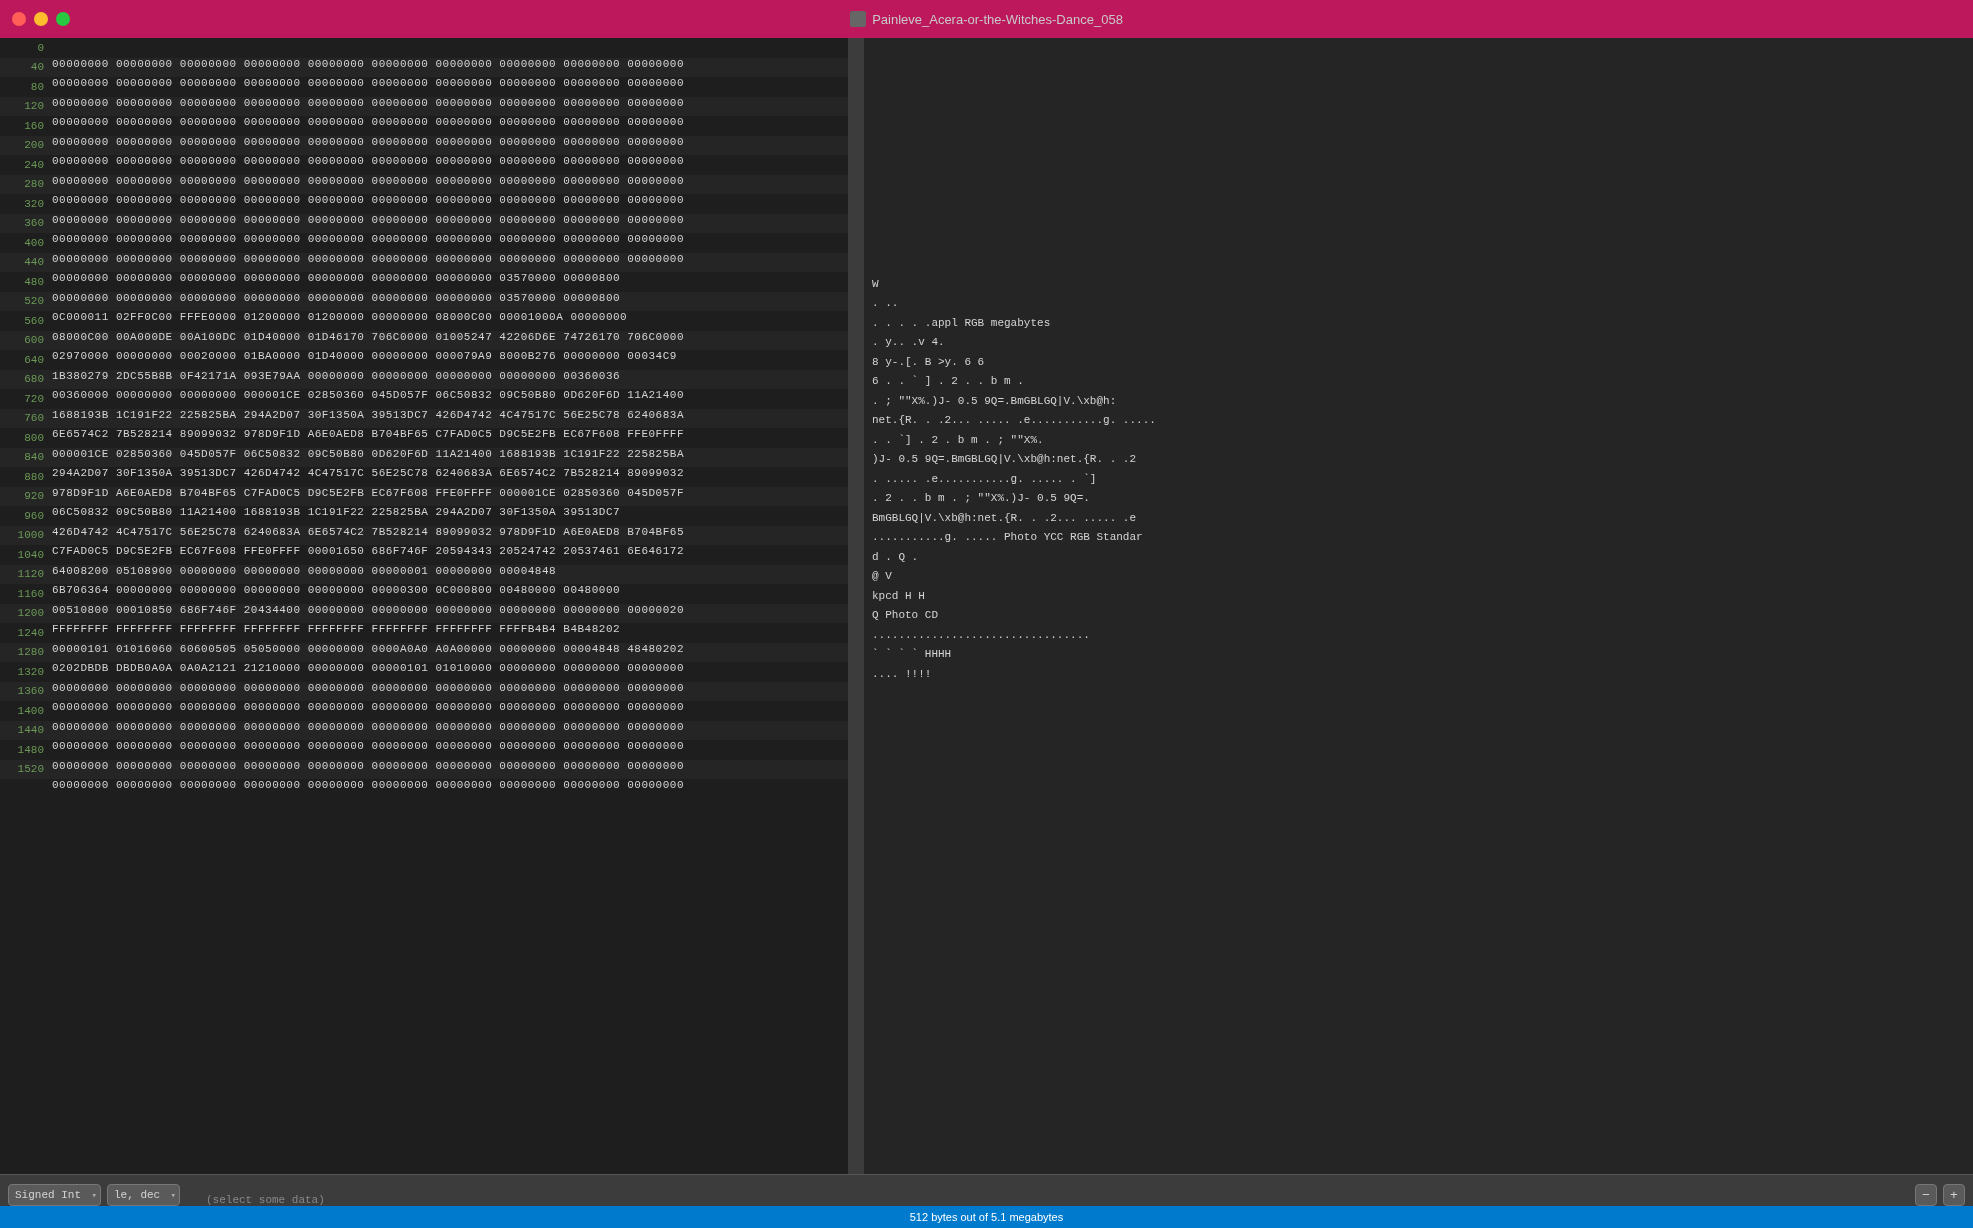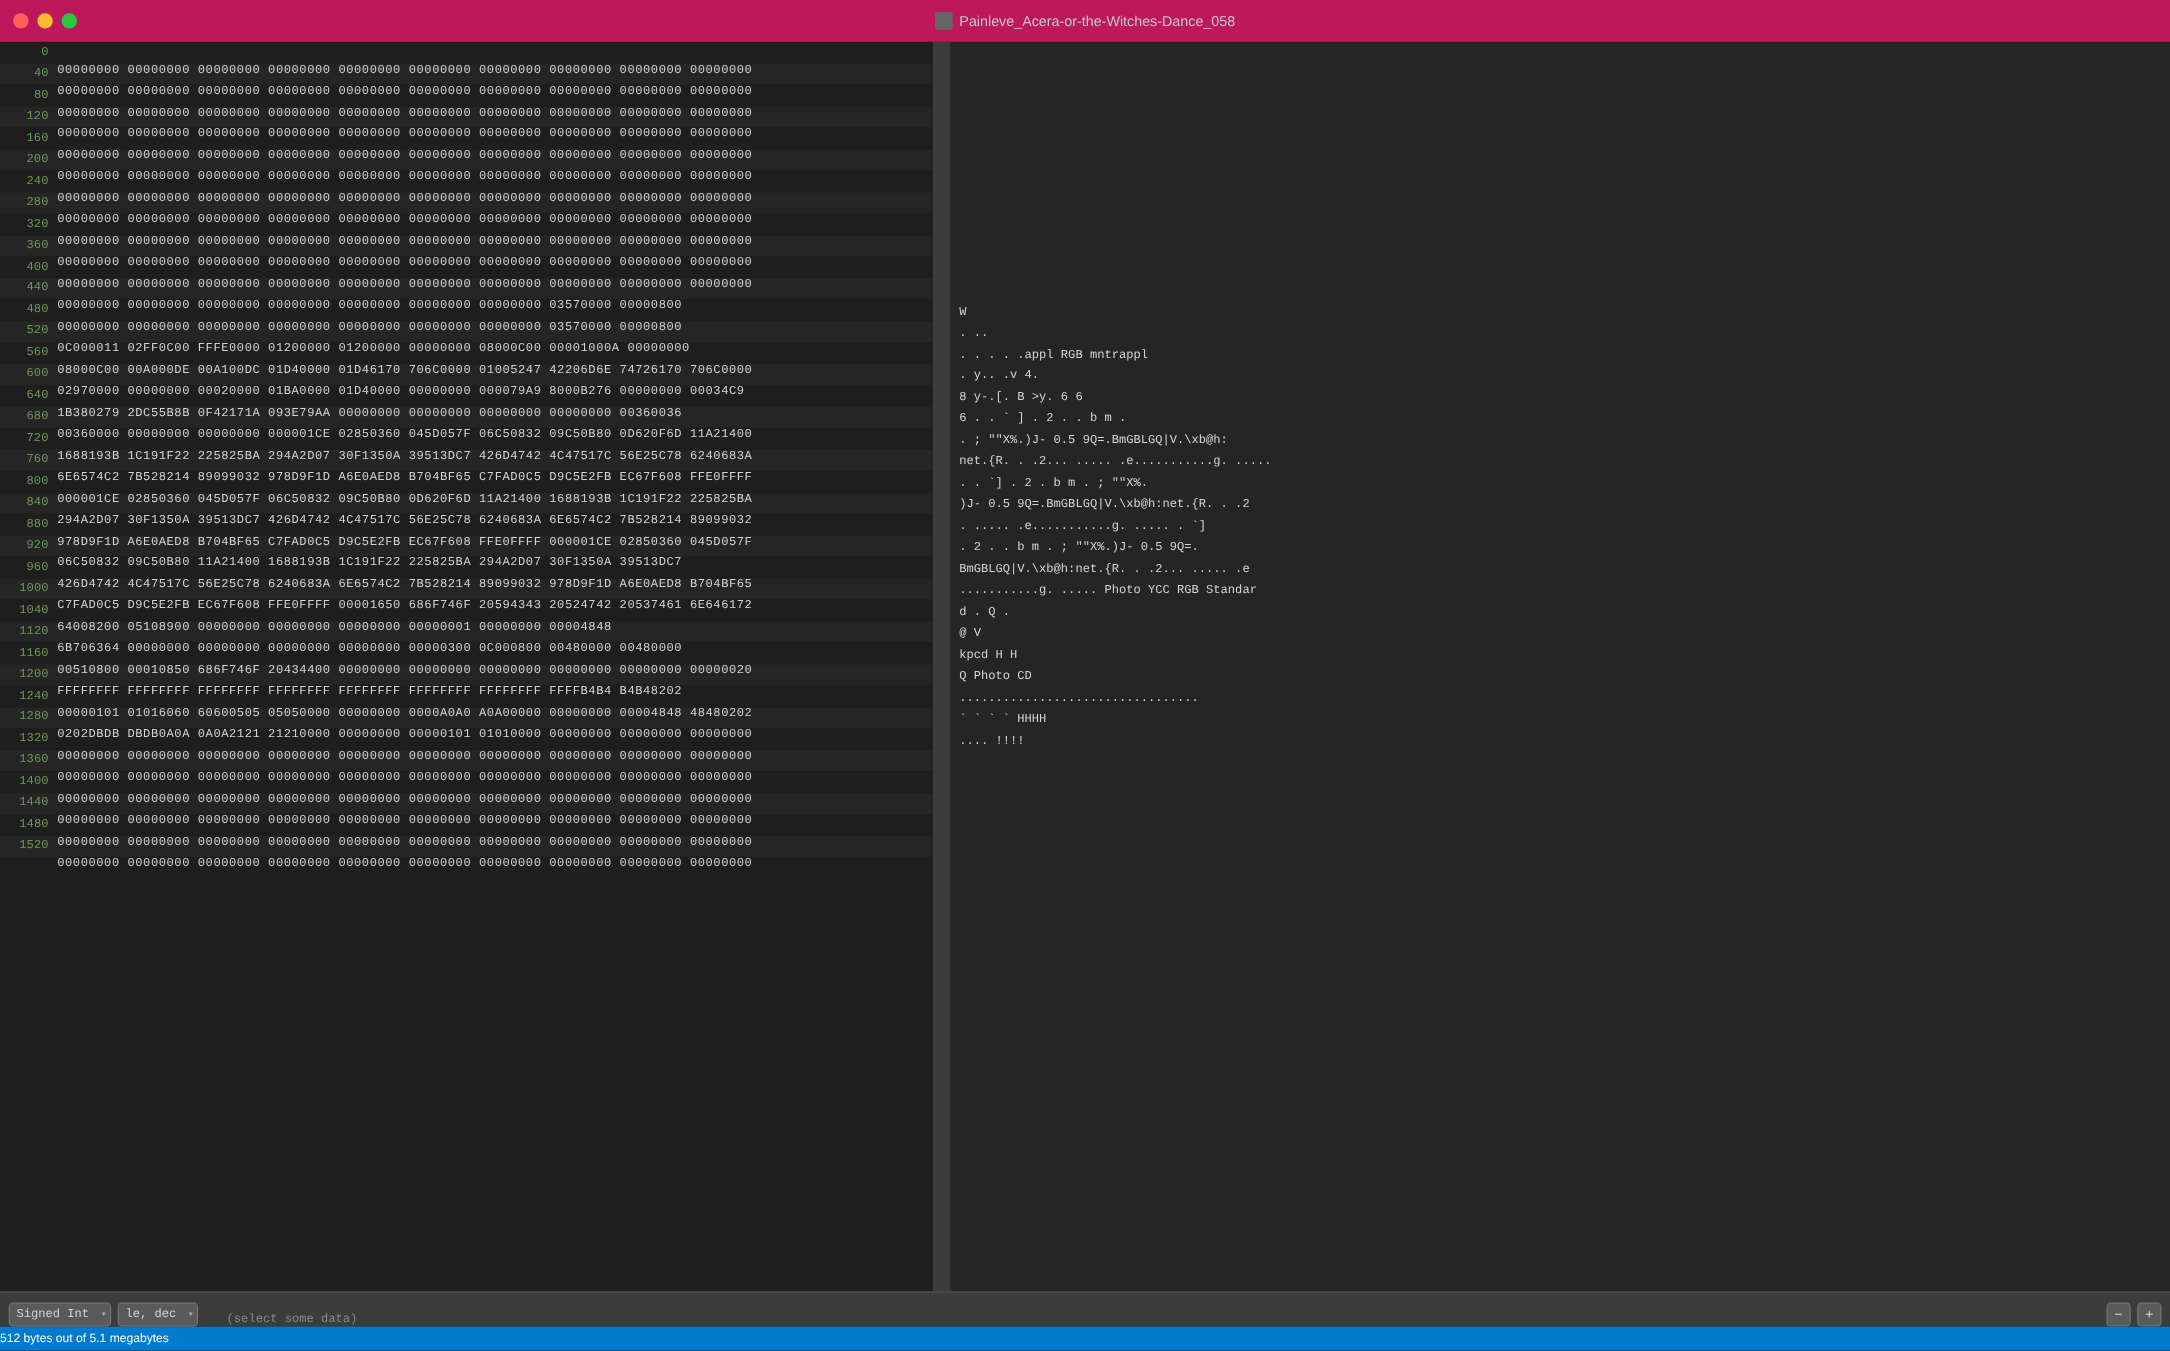--- a/index.html
+++ b/index.html
@@ -198,20 +198,21 @@
       cursor: pointer;
       font-size: 13px;
     }
 
     
     .status-bar {
       background: #007acc;
       height: 22px;
       display: flex;
       align-items: center;
+      justify-content: center;
       color: white;
       font-size: 11px;
       font-family: -apple-system, sans-serif;
       flex-shrink: 0;
     }
   </style>
 </head>
 <body>
 
 <div class="title-bar">
@@ -396,21 +397,21 @@
         <div class="ascii-row"></div>
         <div class="ascii-row"></div>
         <div class="ascii-row"></div>
         <div class="ascii-row"></div>
         <div class="ascii-row"></div>
         <div class="ascii-row"></div>
         <div class="ascii-row"></div>
         <div class="ascii-row"></div>
         <div class="ascii-row">                                W</div>
         <div class="ascii-row">          .   ..                                                </div>
-        <div class="ascii-row">          .   .   .   .     .appl     RGB mntrappl</div>
+        <div class="ascii-row">          .   .   .   .     .appl     RGB megabytes</div>
         <div class="ascii-row">                        .                      y.. .v          4.</div>
         <div class="ascii-row">          8 y-.[. B   &gt;y.                      6 6</div>
         <div class="ascii-row">          6           . . ` ]   . 2 . . b m .</div>
         <div class="ascii-row">          . ;    ""X%.)J-  0.5  9Q=.BmGBLGQ|V.\xb@h:</div>
         <div class="ascii-row">          net.{R.  . .2...  ..... .e...........g.  .....</div>
         <div class="ascii-row">          . . `]  . 2 . b m .   ;   ""X%.</div>
         <div class="ascii-row">          )J- 0.5 9Q=.BmGBLGQ|V.\xb@h:net.{R. . .2</div>
         <div class="ascii-row">          . ..... .e...........g.  .....   . `]</div>
         <div class="ascii-row">          . 2 . . b m .   ;   ""X%.)J- 0.5 9Q=.</div>
         <div class="ascii-row">          BmGBLGQ|V.\xb@h:net.{R.  . .2...  ..... .e</div>

